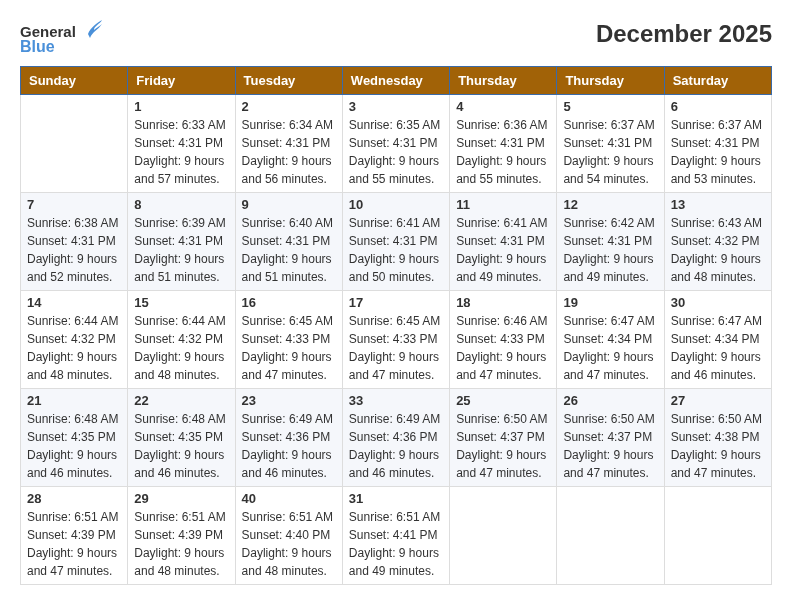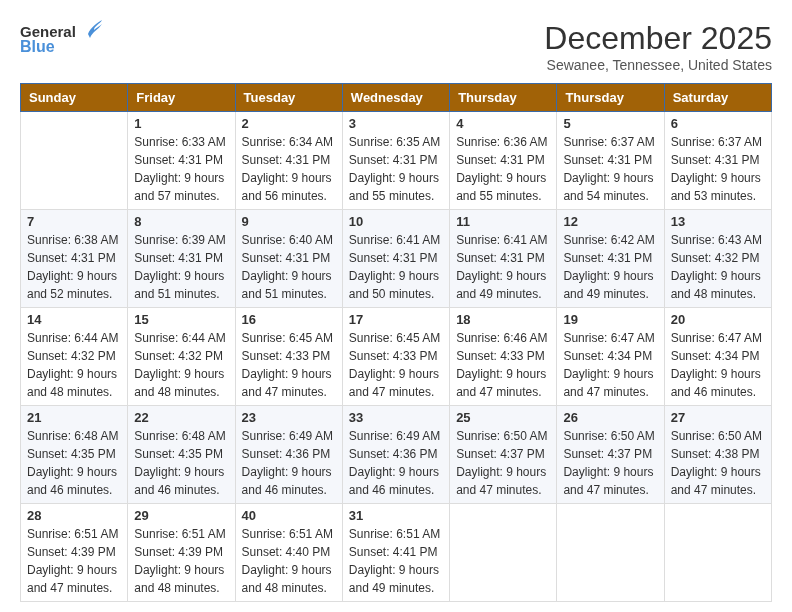--- a/index.html
+++ b/index.html
@@ -22,22 +22,22 @@
       align-items: flex-start;
     }
     .logo-row {
       display: flex;
       align-items: center;
     }
     .title-section {
       text-align: right;
     }
     .month-title {
-      font-size: 32px;
-      font-weight: normal;
+      font-size: 24px;
+      font-weight: bold;
       color: #333;
     }
     .location {
       font-size: 14px;
       color: #555;
     }
     .calendar {
       width: 100%;
       border-collapse: collapse;
       border: 1px solid #ccc;
@@ -89,21 +89,20 @@
       <span style="display:inline-block;margin-left:4px;">
         <svg width="22" height="18" viewBox="0 0 22 18">
           <path d="M8 14 C10 8, 18 2, 22 0 C20 4, 14 6, 14 10 C16 8, 20 6, 22 4 C18 10, 12 12, 10 18 Z" fill="#4a90d9"></path>
         </svg>
       </span>
     </div>
     <span style="font-size:16px;font-weight:bold;color:#4a90d9;margin-top:-4px;">Blue</span>
   </div>
   <div class="title-section">
     <div class="month-title">December 2025</div>
-    <div class="location">Sewanee, Tennessee, United States</div>
   </div>
 </div>
 
 <table class="calendar">
   <thead>
     <tr>
     <th>Sunday</th>
         <th>Friday</th>
         <th>Tuesday</th>
         <th>Wednesday</th>
@@ -189,21 +188,21 @@
       </td>
         <td>
         <span class="day-number">18</span>
         <span class="day-info">Sunrise: 6:46 AM<br>Sunset: 4:33 PM<br>Daylight: 9 hours and 47 minutes.</span>
       </td>
         <td>
         <span class="day-number">19</span>
         <span class="day-info">Sunrise: 6:47 AM<br>Sunset: 4:34 PM<br>Daylight: 9 hours and 47 minutes.</span>
       </td>
         <td>
-        <span class="day-number">20</span>
+        <span class="day-number">30</span>
         <span class="day-info">Sunrise: 6:47 AM<br>Sunset: 4:34 PM<br>Daylight: 9 hours and 46 minutes.</span>
       </td>
       </tr>
       <tr>
         <td>
         <span class="day-number">21</span>
         <span class="day-info">Sunrise: 6:48 AM<br>Sunset: 4:35 PM<br>Daylight: 9 hours and 46 minutes.</span>
       </td>
         <td>
         <span class="day-number">22</span>

